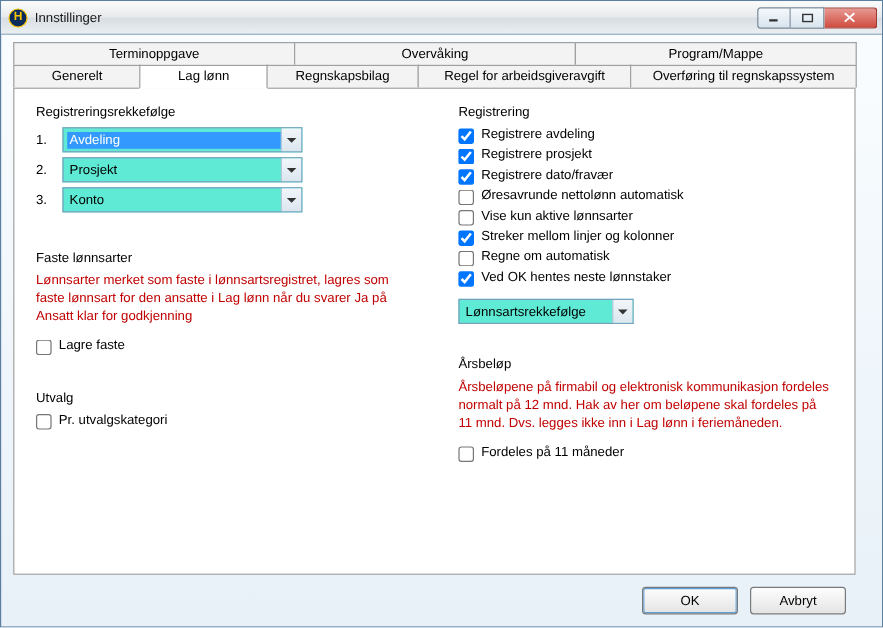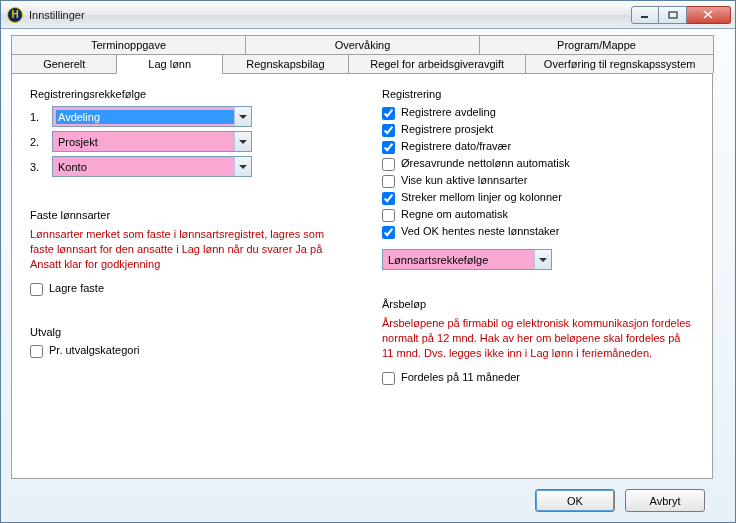--- a/index.html
+++ b/index.html
@@ -103,21 +103,21 @@
   }
 
   .order-row { display: flex; align-items: center; margin: 4px 0; }
   .order-num { width: 22px; }
   select, .combo {
     height: 21px;
     border: 1px solid #7b9ebd;
     font-family: inherit;
     font-size: 11px;
     padding: 0 3px;
-    background: #f9a8d4;
+    background: #5eead4;
   }
   .combo {
     width: 200px;
     display: inline-flex;
     align-items: center;
     justify-content: space-between;
     padding-right: 0;
   }
   .combo .sel {
     flex:1;
@@ -142,21 +142,21 @@
 
   .faste-box { margin-top: 32px; }
   .red { color: #c00000; }
   .hint { line-height: 1.35; margin: 4px 0 10px 0;}
 
   .check-row { display:flex; align-items:flex-start; margin: 3px 0; gap:4px;}
   .check-row input[type=checkbox] { margin:1px 2px 0 0; width:13px; height:13px;}
   .check-row label { flex:1; }
 
   .sort-block { margin-top: 6px;}
-  .sort-combo { width: 170px; margin-top:4px;}
+  .sort-combo { width: 146px; margin-top:4px;}
 
   .utvalg-box { margin-top: 30px;}
   .trekk-box  { margin-top: 12px;}
   .arsbelop-box{ margin-top: 28px;}
 
   .footer {
     display:flex; justify-content:flex-end; gap:10px;
     padding: 10px 8px 0 0;
   }
   .btn {

